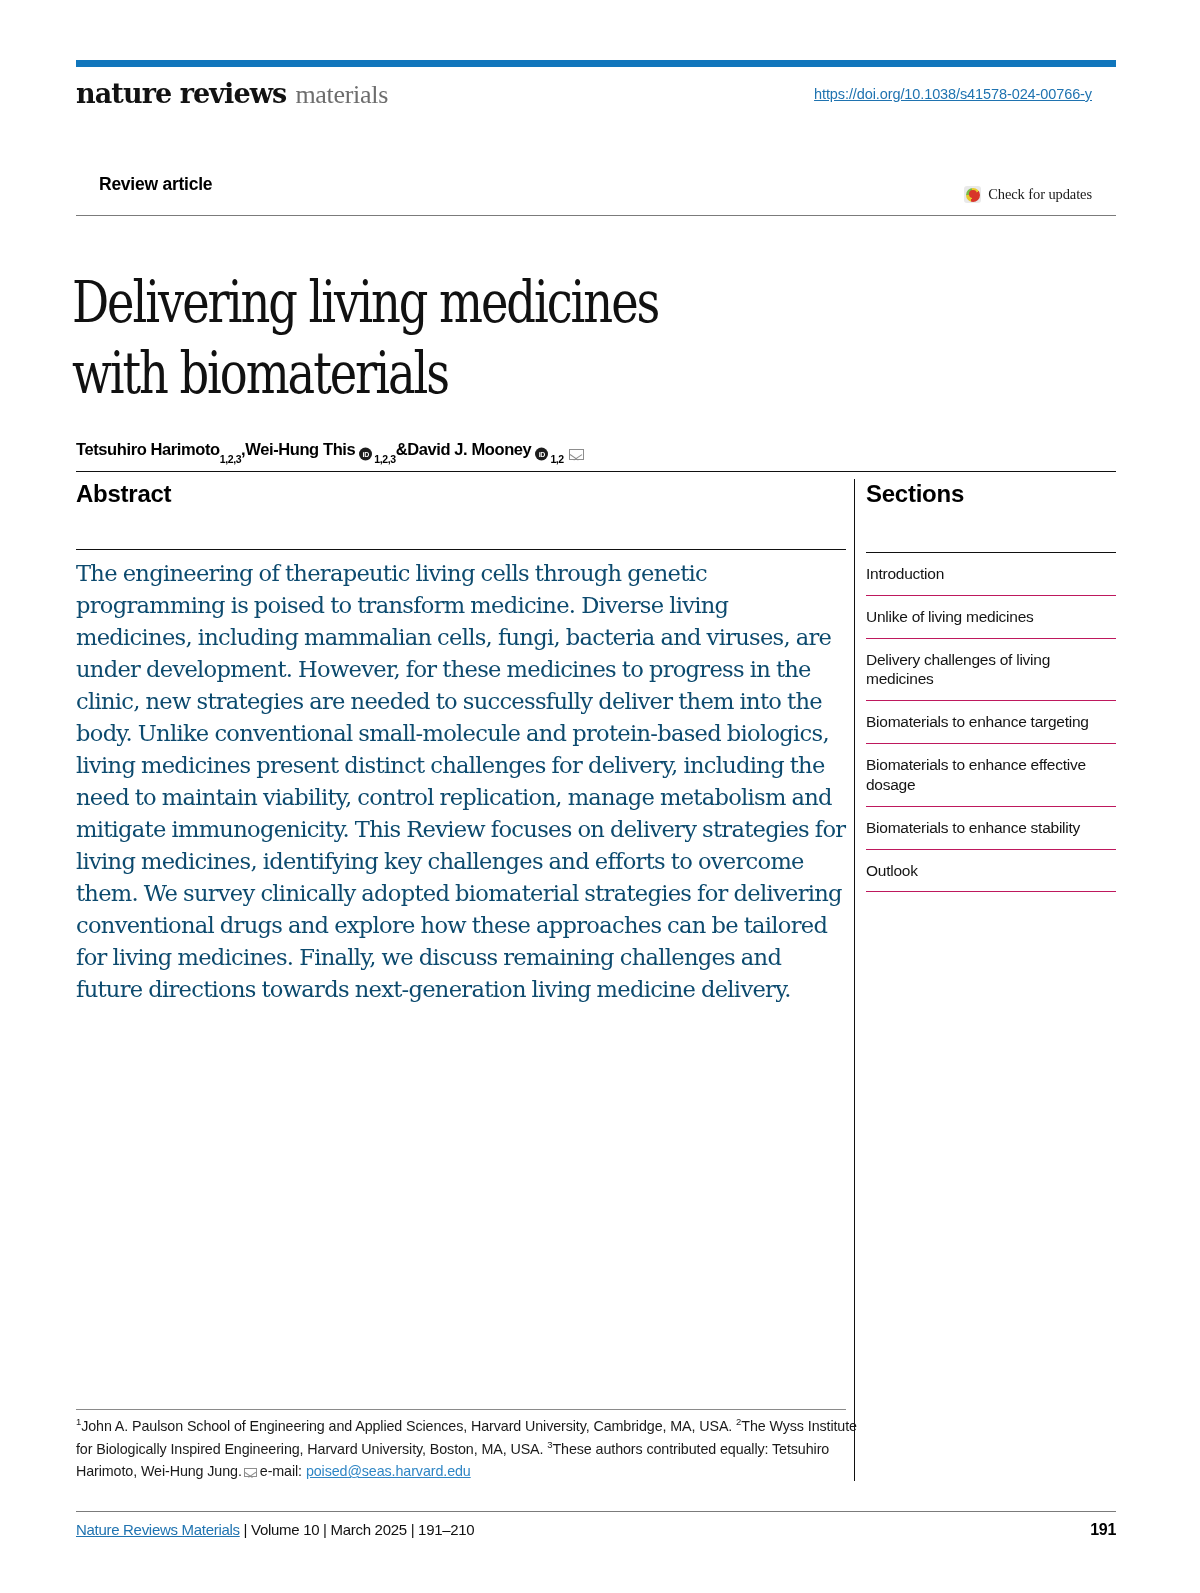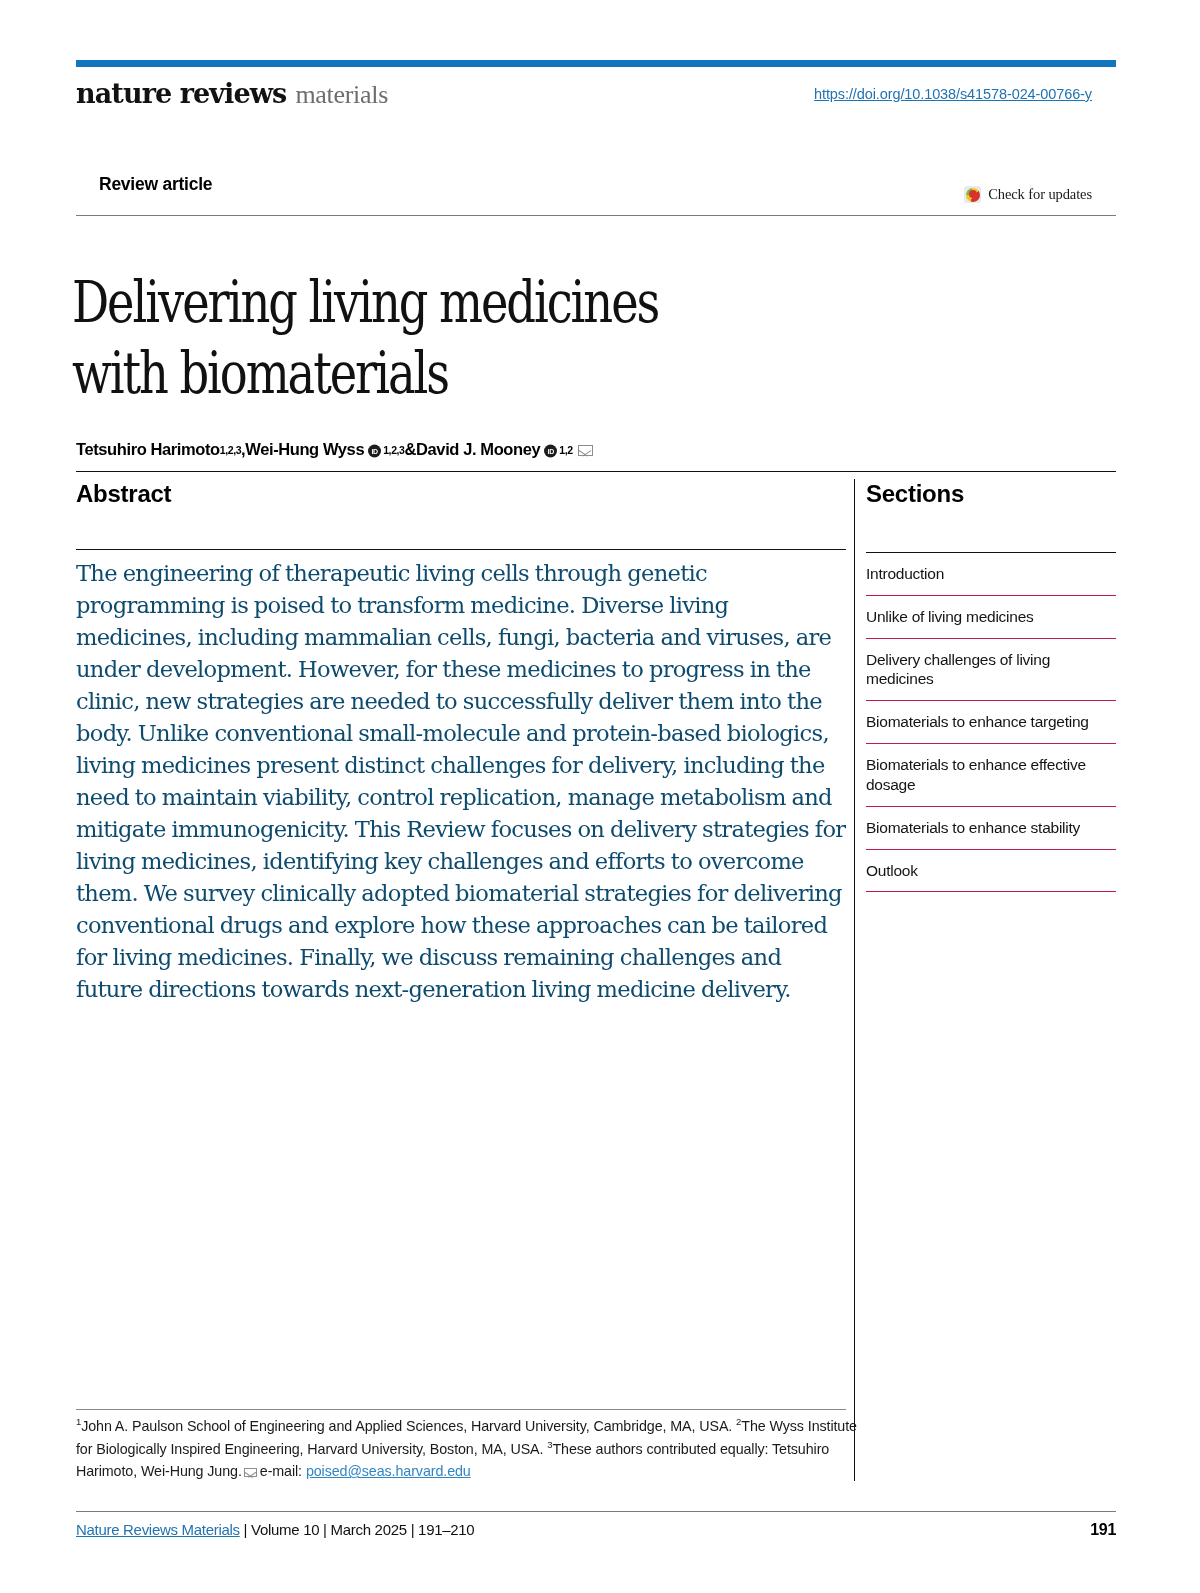--- a/index.html
+++ b/index.html
@@ -148,21 +148,21 @@
   .authors {
     position: absolute;
     left: 76px;
     top: 440px;
     font-size: 16.5px;
     font-weight: 700;
     letter-spacing: -0.4px;
     color: #000;
     white-space: nowrap;
     display: flex;
-    align-items: center;
+    align-items: flex-end;
   }
   .authors sup {
     font-size: 10.5px;
     font-weight: 700;
     vertical-align: super;
     line-height: 0;
   }
   .orcid {
     display: inline-block;
     width: 13px;
@@ -370,21 +370,21 @@
   </div>
 
   <div class="rule-under-type"></div>
 
   <h1 class="title">Delivering living medicines with biomaterials</h1>
 
   <div class="authors">
     <span>Tetsuhiro Harimoto</span>
       <sup>1,2,3</sup>
       <span>, </span>
-      <span>Wei-Hung Wyss</span>
+      <span>Wei-Hung This</span>
       <span class="orcid"></span>
       <sup>1,2,3</sup>
       <span> &amp; </span>
       <span>David J. Mooney</span>
       <span class="orcid"></span>
       <sup>1,2</sup>
       <span class="envelope"></span>
   </div>
 
   <div class="rule-under-authors"></div>

